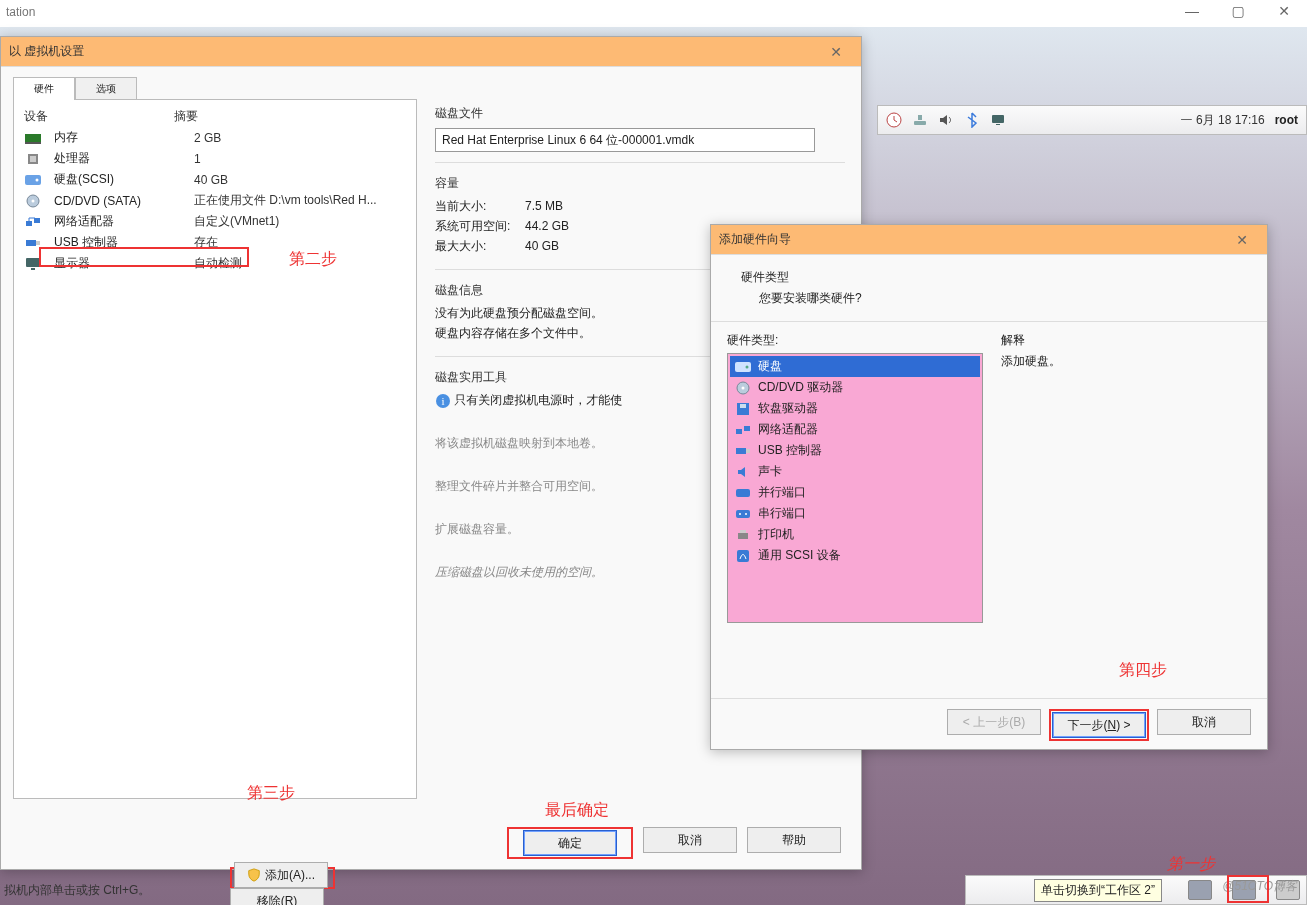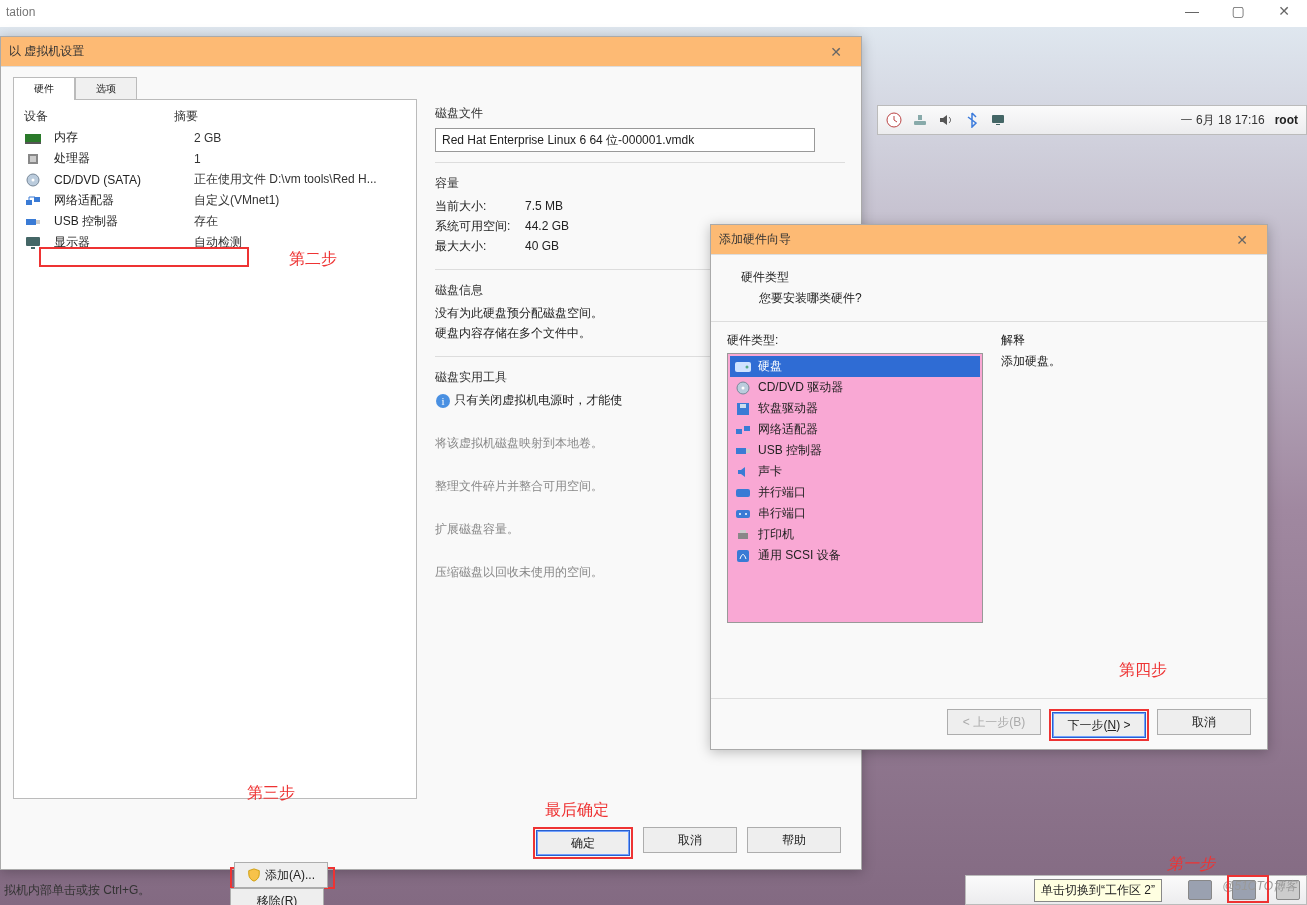--- a/index.html
+++ b/index.html
@@ -135,21 +135,21 @@
   }
   .kv { margin:3px 0; font-size:12px;}
   .kv .k { display:inline-block; width:90px; }
   .gray { color:#888; }
 
   .settings-bottom {
     position:absolute; left:0; right:0; bottom:10px; display:flex; justify-content:flex-end;
     gap:10px; padding-right:20px;
   }
   .confirm-label { position:absolute; right:252px; bottom:48px;}
-  .ok-box { border:2px solid #e33; padding:1px 1px;}
+  .ok-box { border:2px solid #e33; padding:1px 14px;}
 
   
   .wizard-dlg {
     left:710px; top:224px; width:558px; height:526px;
     z-index:5;
   }
   .wizard-body { padding:8px 16px 8px 16px; height:calc(100% - 30px); position:relative; display:flex; flex-direction:column;}
   .wiz-head {
     padding:6px 0 10px 14px;
   }
@@ -274,20 +274,30 @@
               <svg width="14" height="14">
                 <rect x="2" y="2" width="10" height="10" fill="#888"></rect>
                 <rect x="4" y="4" width="6" height="6" fill="#ccc"></rect>
               </svg>
             </span>
           <span class="c1">处理器</span>
           <span class="c2">1</span>
         </div>
         <div class="dev-row">
           <span class="ic">
+              <svg width="16" height="12">
+                <rect width="16" height="10" y="1" rx="2" fill="#6aa2e6"></rect>
+                <circle cx="12" cy="6" r="1.5" fill="#fff"></circle>
+              </svg>
+            </span>
+          <span class="c1">硬盘(SCSI)</span>
+          <span class="c2">40 GB</span>
+        </div>
+        <div class="dev-row">
+          <span class="ic">
               <svg width="14" height="14">
                 <circle cx="7" cy="7" r="6" fill="#bcd" stroke="#789"></circle>
                 <circle cx="7" cy="7" r="1.5" fill="#fff"></circle>
               </svg>
             </span>
           <span class="c1">CD/DVD (SATA)</span>
           <span class="c2">正在使用文件 D:\vm  tools\Red H...</span>
         </div>
         <div class="dev-row">
           <span class="ic">
@@ -359,21 +369,21 @@
           <div class="kv">
             <svg width="16" height="16" style="vertical-align:middle;">
                 <circle cx="8" cy="8" r="7" fill="#4a90e2"></circle>
                 <text x="8" y="12" text-anchor="middle" fill="#fff" font-size="11" font-family="serif">i</text>
               </svg>
             <span>只有关闭虚拟机电源时，才能使</span>
           </div>
           <div class="kv gray" style="margin-top:26px;">将该虚拟机磁盘映射到本地卷。</div>
           <div class="kv gray" style="margin-top:26px;">整理文件碎片并整合可用空间。</div>
           <div class="kv gray" style="margin-top:26px;">扩展磁盘容量。</div>
-          <div class="kv gray" style="margin-top:26px;">压缩磁盘以回收未使用的空间。</div>
+          <div class="kv gray" style="margin-top:26px;font-style:italic;">压缩磁盘以回收未使用的空间。</div>
         </div>
       </div>
     </div>
 
     <div class="step2-box"></div>
     <div class="step2-label red-text">第二步</div>
     <div class="step3-label red-text">第三步</div>
 
     <div class="confirm-label red-text">最后确定</div>
     <div class="settings-bottom">

